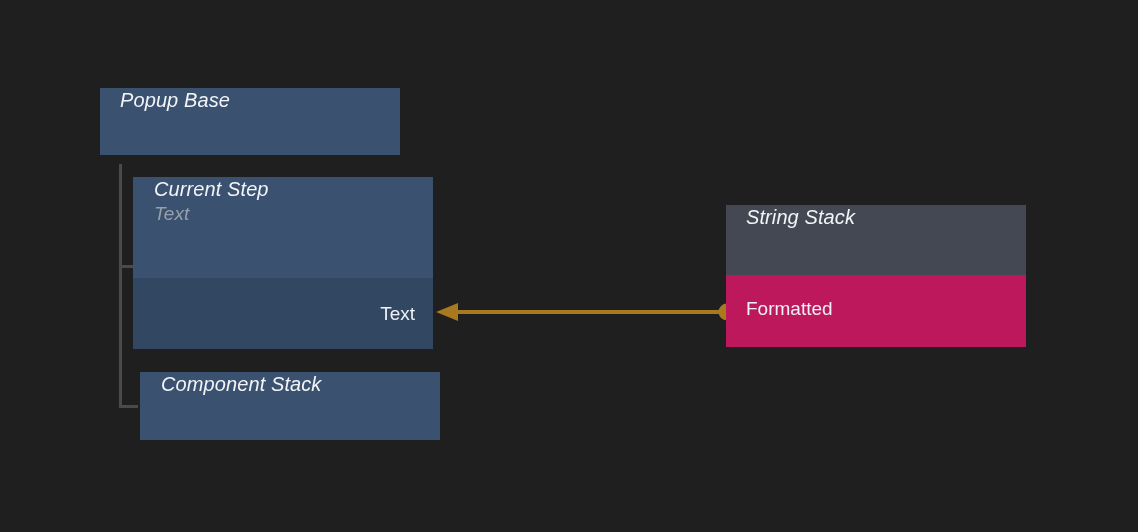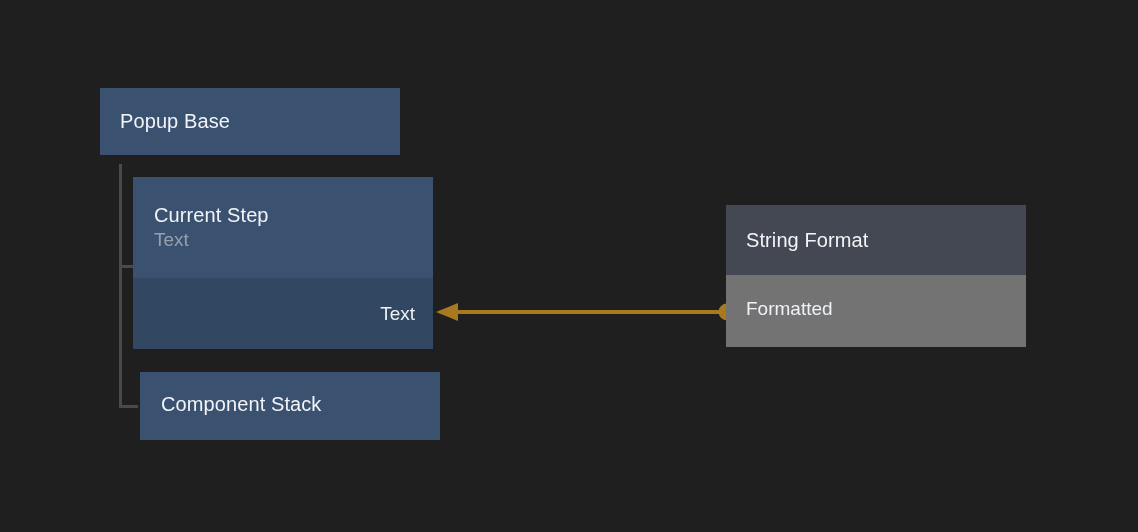--- a/index.html
+++ b/index.html
@@ -24,21 +24,21 @@
   .node {
     position: absolute;
     box-sizing: border-box;
     overflow: hidden;
   }
   .node-header {
     box-sizing: border-box;
     width: 100%;
     display: flex;
     flex-direction: column;
-    justify-content: center;
+    font-style: italic;
   }
   .node-body {
     box-sizing: border-box;
     width: 100%;
     position: relative;
   }
   .node-title {
     color: #f2f4f7;
     font-size: 20px;
     line-height: 25px;
@@ -51,21 +51,21 @@
     line-height: 24px;
     white-space: nowrap;
   }
 
   
   .node-blue .node-header { background: #3a5170; }
   .node-blue .node-body   { background: #324762; }
 
   
   .node-slate .node-header { background: #434852; }
-  .node-slate .node-body   { background: #737373; padding-left: 8px; }
+  .node-slate .node-body   { background: #be185d; padding-left: 8px; }
 
   
   #node-popup-base {
     left: 100px; top: 88px; width: 300px; height: 67px;
   }
   #node-popup-base .node-header {
     height: 67px;
     padding: 0 0 0 20px;
   }
 
@@ -171,20 +171,20 @@
   </div>
 
   <div class="node node-blue" id="node-component-stack">
     <div class="node-header">
       <div class="node-title">Component Stack</div>
     </div>
   </div>
 
   <div class="node node-slate" id="node-string-format">
     <div class="node-header">
-      <div class="node-title">String Format</div>
+      <div class="node-title">String Stack</div>
     </div>
     <div class="node-body">
       <div class="port-label out">Formatted</div>
     </div>
   </div>
 
 </div>
 
 </body></html>

